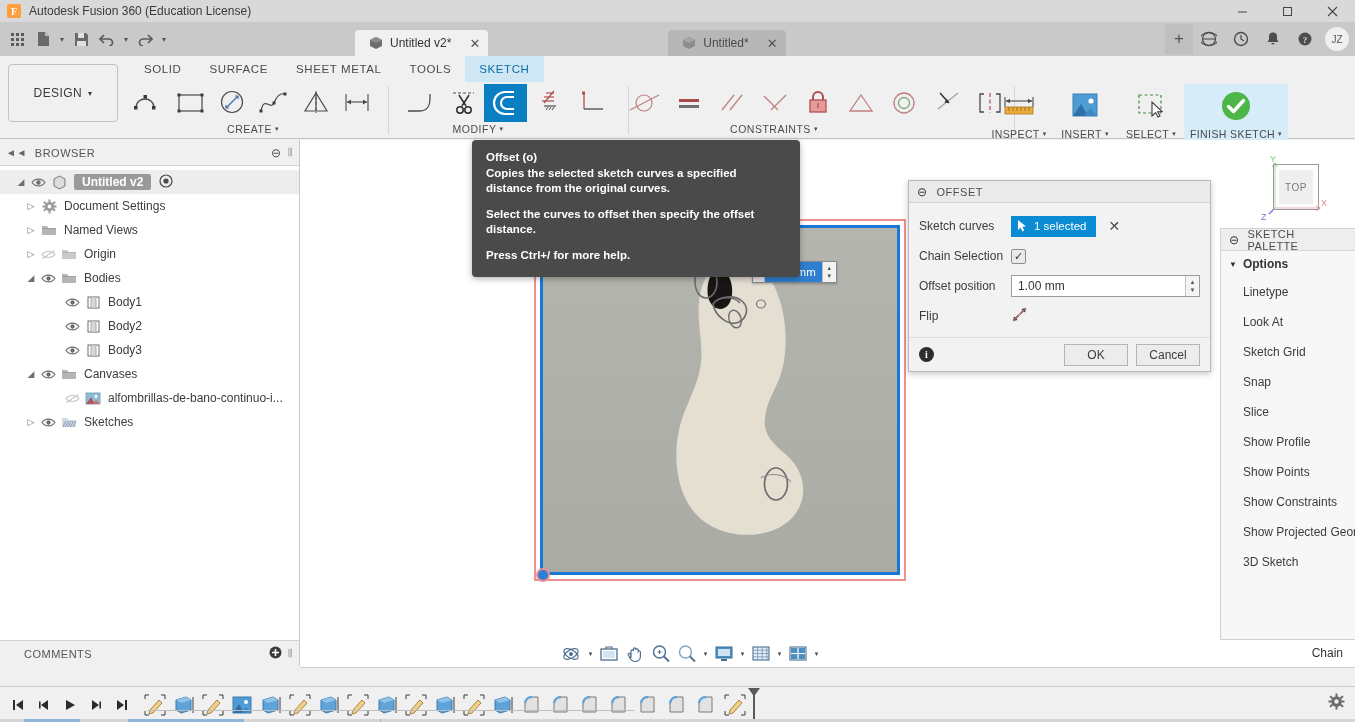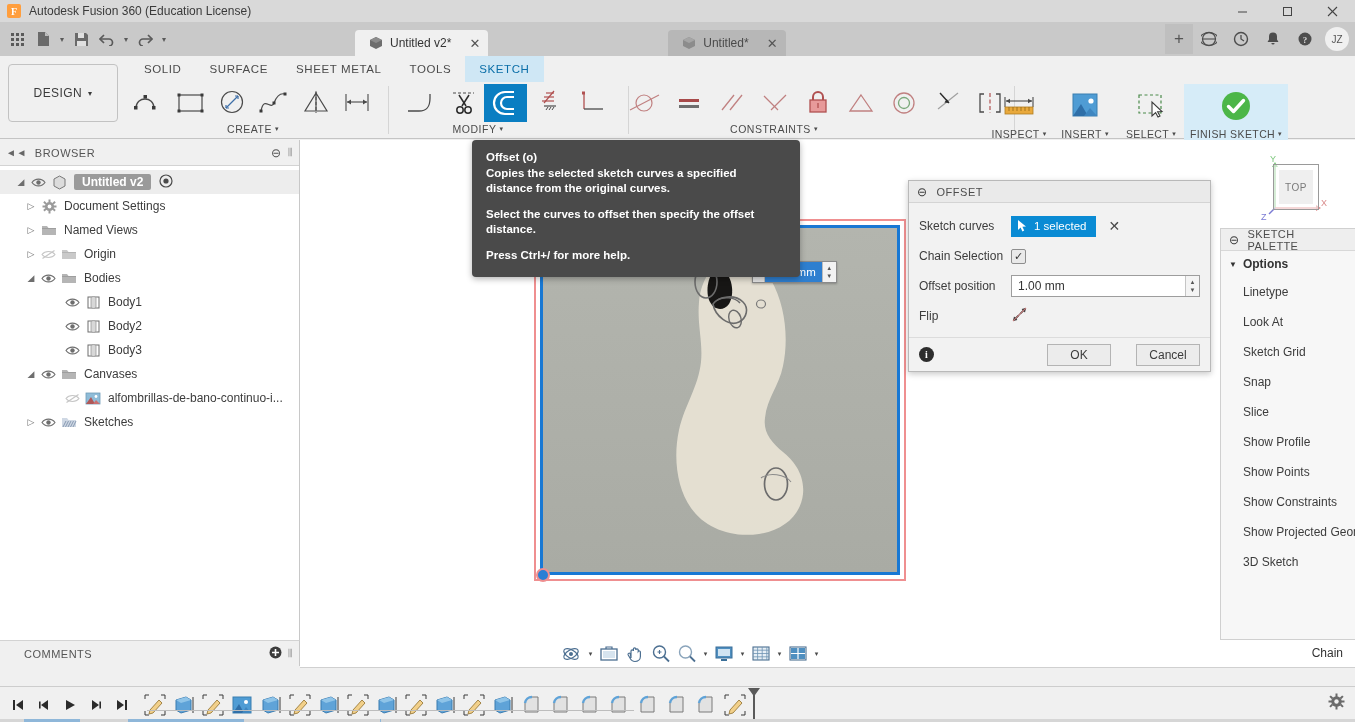--- a/index.html
+++ b/index.html
@@ -998,21 +998,21 @@
           <path d="M14 3 L9 8" stroke="#2b2b2b" stroke-width="1.6"></path>
               <path d="M15 2 l-1 4.4 l-3.4 -3.4z" fill="#2b2b2b"></path>
           <line x1="2" y1="15" x2="15" y2="2" stroke="#c27a7a" stroke-width="1.1"></line>
             </svg>
         </span>
       </div>
     </div>
     <div class="dlg-foot">
       <span class="infoic">i</span>
       <span style="flex:1"></span>
-      <span class="dbtn" style="margin-right:25px">OK</span>
+      <span class="dbtn" style="margin-right:8px">OK</span>
       <span class="dbtn">Cancel</span>
     </div>
   </div>
 
   <div class="palette">
     <div class="pal-head">
       <span class="dot">⊖</span>
       <span>SKETCH PALETTE</span>
     </div>
     <div class="pal-section">

